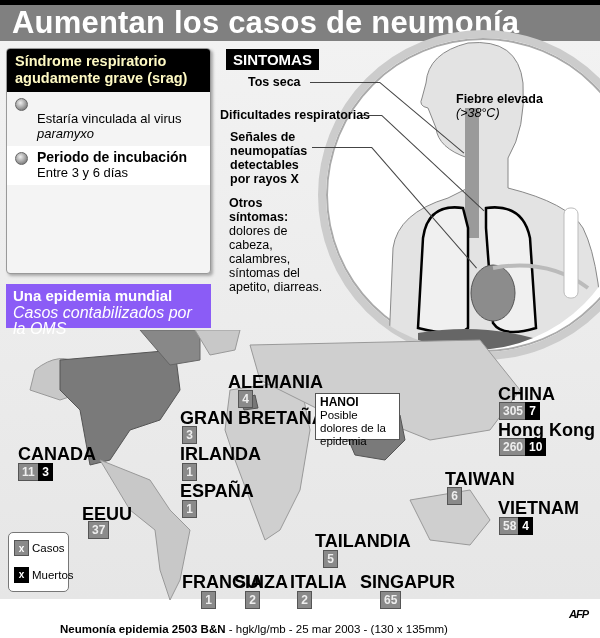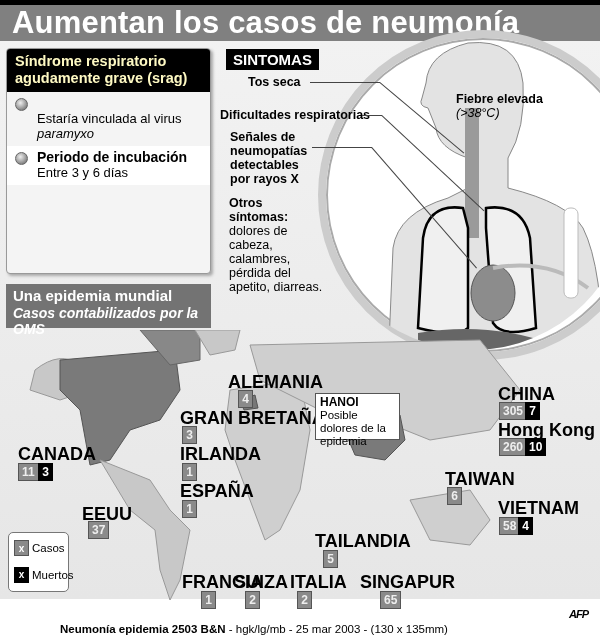--- a/index.html
+++ b/index.html
@@ -12,23 +12,23 @@
 .infoitem{padding:4px 4px 5px 30px;position:relative;font-size:13px;line-height:15px}
 .infoitem:nth-child(3){background:#fff}
 .infoitem .bullet{position:absolute;left:8px;top:6px;width:13px;height:13px;border-radius:50%;background:radial-gradient(circle at 40% 35%,#eee,#888 70%,#555);border:1px solid #666}
 .infoitem b{font-size:14px}
 .infoitem i{font-style:italic}
 .sintomas-label{position:absolute;left:226px;top:49px;background:#000;color:#fff;font-weight:bold;font-size:15px;padding:1px 7px;line-height:19px}
 .circle{position:absolute;left:318px;top:30px;width:330px;height:330px;border-radius:50%;background:#fff;border:8px solid #ccc;box-shadow:inset 0 0 0 2px #aaa}
 .sym{position:absolute;font-size:12.5px;font-weight:bold;line-height:14px}
 .sym i{font-style:italic;font-weight:normal}
 .line{position:absolute;background:#444;height:1px;transform-origin:0 0}
-.section-label{position:absolute;left:6px;top:284px;width:205px;height:44px;background:#737373;color:#fff;padding:3px 7px}
+.section-label{position:absolute;left:6px;top:284px;width:205px;height:44px;background:#8b5cf6;color:#fff;padding:3px 7px}
 .section-label .t1{font-size:15px;font-weight:bold;line-height:18px}
-.section-label .t2{font-size:14px;font-weight:bold;font-style:italic;line-height:16px}
+.section-label .t2{font-size:16px;font-weight:normal;font-style:italic;line-height:16px}
 .country{position:absolute;font-size:18px;font-weight:bold;line-height:14px;white-space:nowrap}
 .badge{position:absolute;height:18px;min-width:15px;padding:0 3px;font-size:12px;font-weight:bold;line-height:16px;text-align:center;border:1px solid #555}
 .badge.casos{background:#8a8a8a;color:#eee}
 .badge.muertos{background:#000;color:#fff;border-color:#000}
 .legend{position:absolute;left:8px;top:532px;width:61px;height:60px;background:#fff;border:1px solid #777;border-radius:5px}
 .legend .row{position:absolute;left:5px;font-size:11.5px;line-height:16px;display:flex;align-items:center;gap:3px}
 .legend .sw{width:15px;height:16px;font-size:10px;font-weight:bold;text-align:center;line-height:15px}
 .hanoi{position:absolute;left:315px;top:393px;width:85px;height:47px;background:#fff;border:1px solid #555;padding:2px 4px;font-size:11.5px;line-height:13px}
 .hanoi b{font-size:12px}
 .afp{position:absolute;left:569px;top:608px;font-size:11px;font-weight:bold;font-style:italic;letter-spacing:-1px}
@@ -88,21 +88,21 @@
 <div class="line" style="left:382px;top:115px;width:140px;transform:rotate(43deg)"></div>
 <div class="sym" style="left:230px;top:130px;width:90px">Señales de neumopatías detectables por rayos X</div>
 <div class="line" style="left:312px;top:147px;width:60px"></div>
 <div class="line" style="left:372px;top:147px;width:160px;transform:rotate(49deg)"></div>
 <div class="sym" style="left:456px;top:92px">
   <span>Fiebre elevada</span><br>
   <i>(&gt;38°C)</i>
 </div>
 <div class="sym" style="left:229px;top:196px;width:95px">
   <span>Otros síntomas:</span><br>
-  <span style="font-weight:normal">dolores de cabeza, calambres, pérdida del apetito, diarreas.</span>
+  <span style="font-weight:normal">dolores de cabeza, calambres, síntomas del apetito, diarreas.</span>
 </div>
 
 <svg class="map" width="600" height="270" viewBox="0 0 600 270">
   <path d="M35 40 Q60 20 80 35 L90 60 L60 70 L30 60 Z" fill="#c8c8c8" stroke="#999"></path>
   <path d="M60 30 L175 20 L180 60 L160 90 L130 100 L110 130 L90 135 L80 80 L60 60 Z" fill="#7a7a7a" stroke="#555"></path>
   <path d="M140 0 L200 0 L200 30 L170 35 Z" fill="#888" stroke="#666"></path>
   <path d="M195 0 L240 0 L235 20 L210 25 Z" fill="#c8c8c8" stroke="#999"></path>
   <path d="M100 130 L150 150 L170 180 L190 200 L180 250 L170 270 L160 240 L155 200 L130 180 Z" fill="#c8c8c8" stroke="#999"></path>
   <path d="M230 60 L300 50 L310 100 L300 160 L280 200 L265 210 L250 170 L235 130 L225 100 Z" fill="#cfcfcf" stroke="#999"></path>
   <path d="M250 15 L480 10 L520 60 L490 100 L430 110 L380 90 L320 80 L280 60 L260 50 Z" fill="#cfcfcf" stroke="#999"></path>

